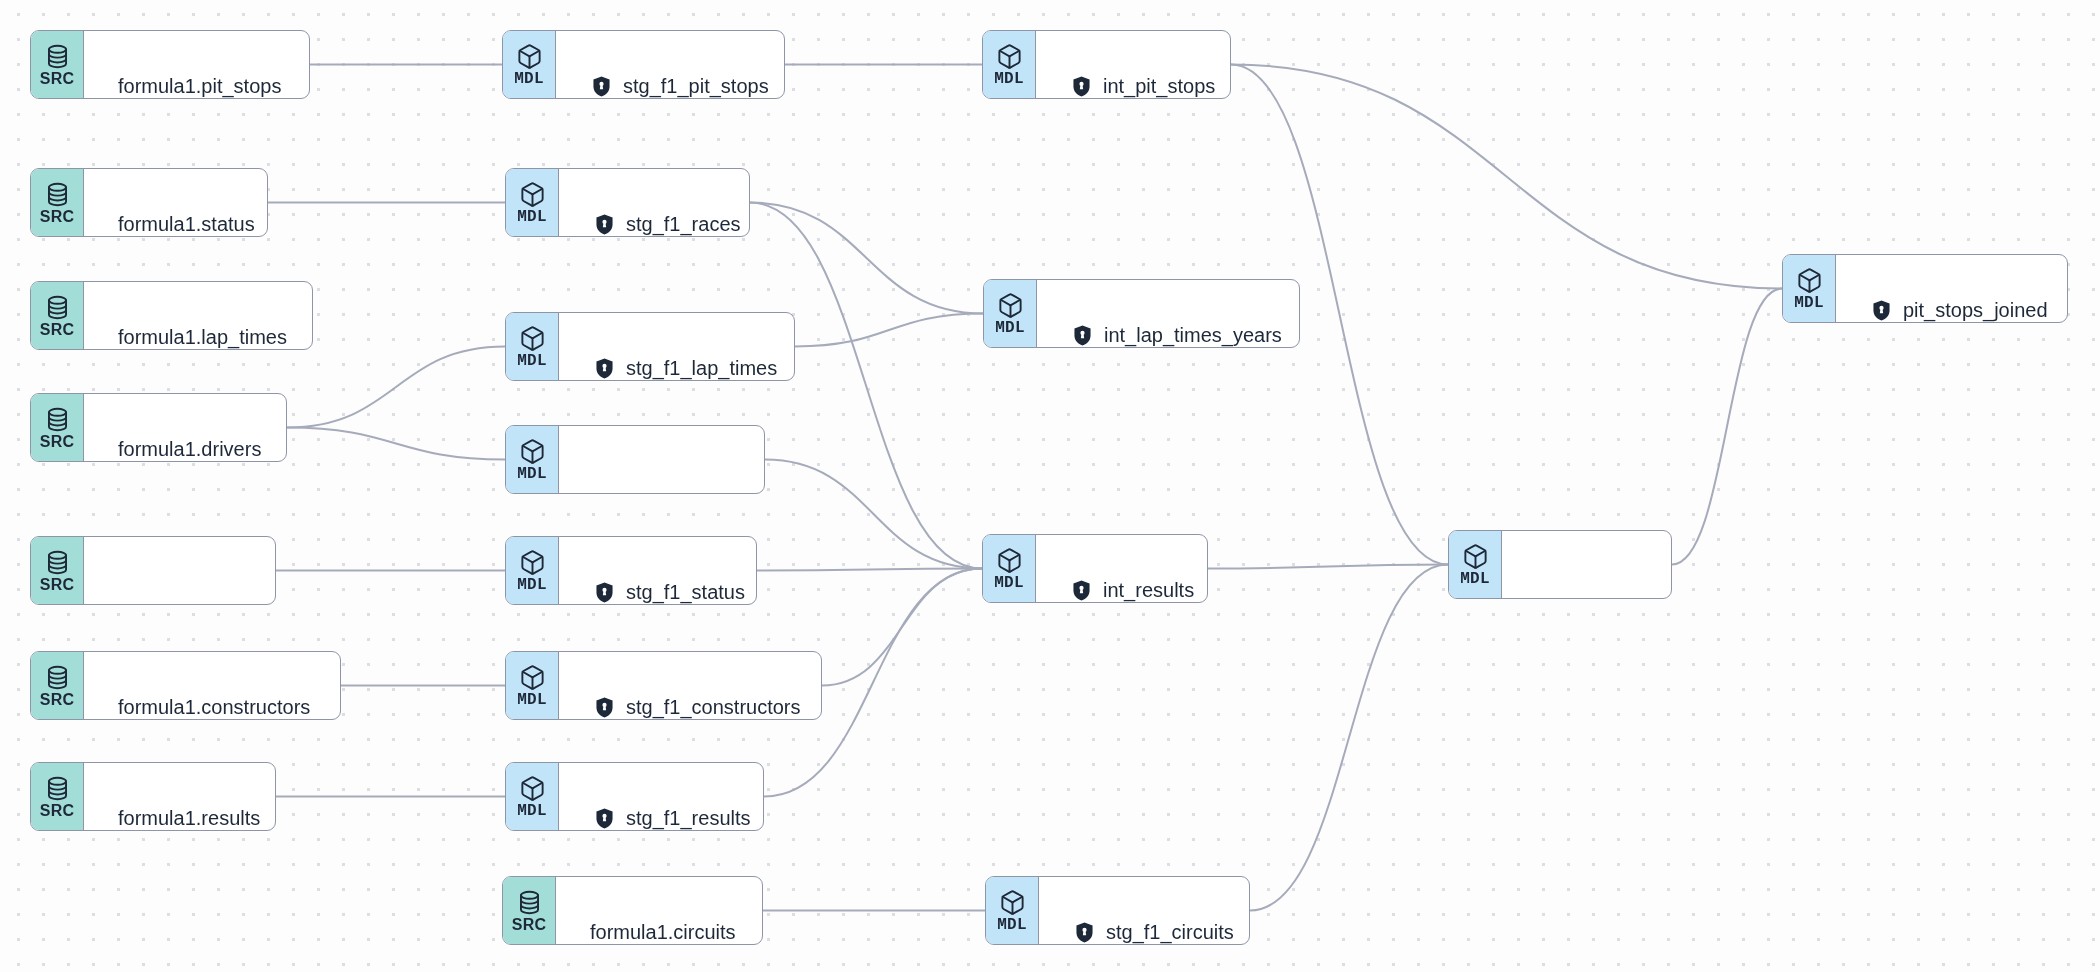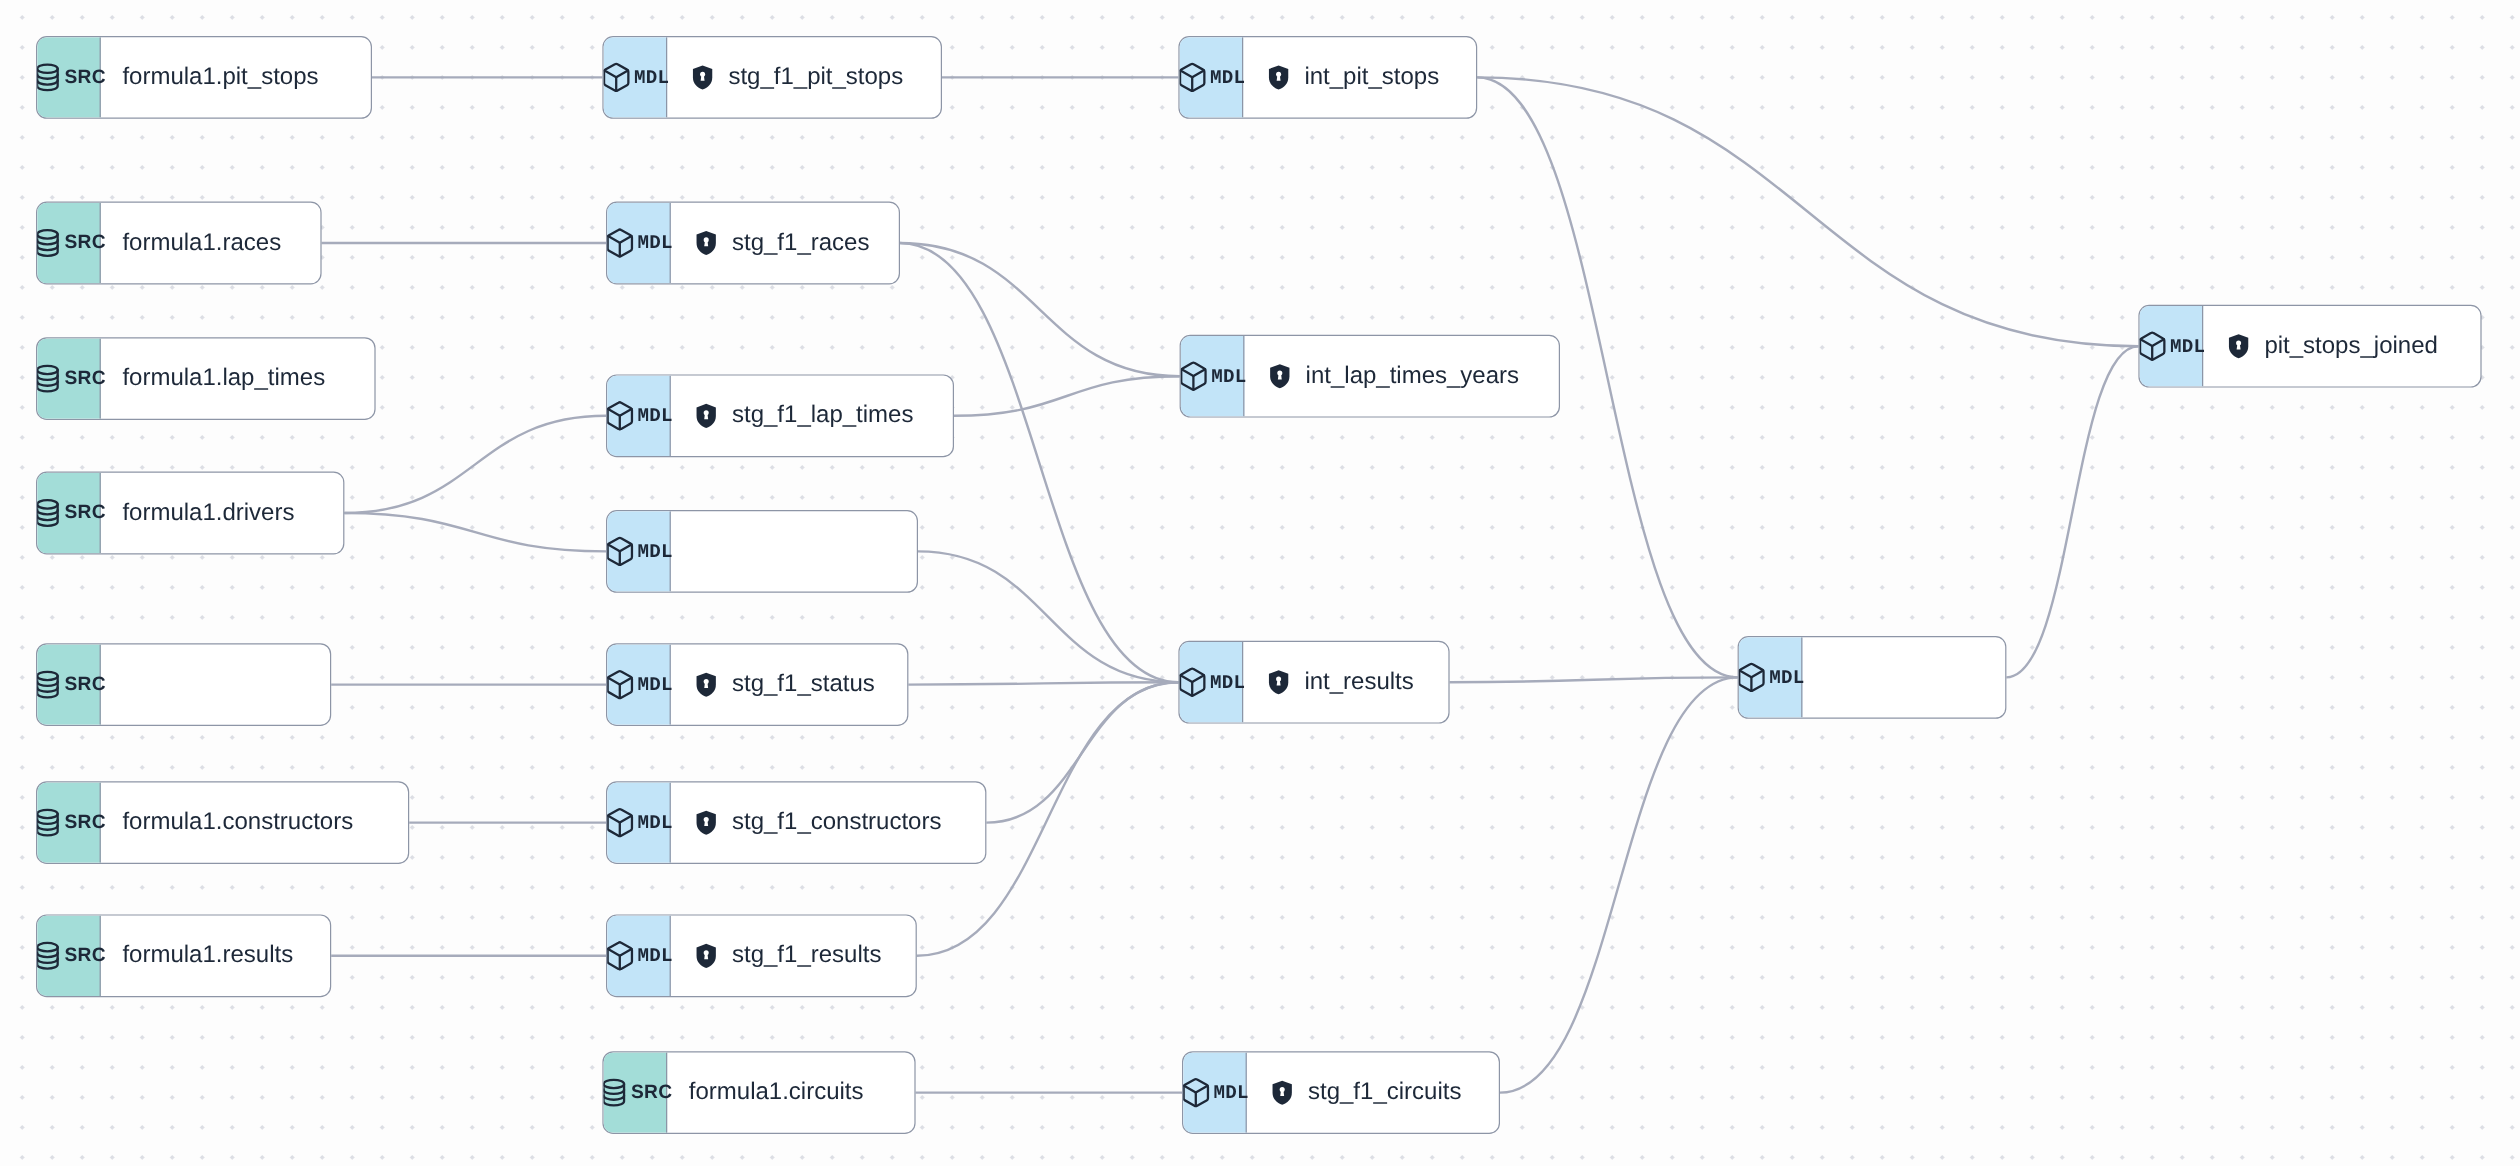--- a/index.html
+++ b/index.html
@@ -12,30 +12,30 @@
     font-family:"Liberation Sans","DejaVu Sans",sans-serif;
   }
   svg.edges{position:absolute;left:0;top:0;width:2100px;height:972px;}
   svg.edges path{fill:none;stroke:var(--edge,#a6abbb);stroke-width:2px;}
   .node{
     position:absolute;height:69px;box-sizing:border-box;display:flex;align-items:stretch;
     background:var(--nodebg,#fff);border:1.8px solid var(--border,#8d95a6);border-radius:9px;
     overflow:hidden;cursor:pointer;
   }
   .badge{
-    flex:0 0 52px;width:52px;display:flex;flex-direction:row;align-items:center;
+    flex:0 0 52px;width:52px;display:flex;flex-direction:column;align-items:center;
     justify-content:center;gap:1px;border-right:1.8px solid var(--border,#8d95a6);
   }
   .node.source .badge{background:var(--srcbg,#a3ddd8);}
   .node.model  .badge{background:var(--mdlbg,#c2e4f8);font-family:Liberation Mono, monospace;}
   .badge .icon{width:27px;height:27px;display:block;}
   .badge .icon svg{width:27px;height:27px;stroke:var(--text,#1d2838);stroke-width:1.7;fill:none;
     stroke-linecap:round;stroke-linejoin:round;display:block;}
   .blabel{font-size:16px;font-weight:600;line-height:1;color:var(--text,#1d2838);letter-spacing:.2px;}
-  .nbody{flex:1;display:flex;align-items:center;padding:0 18px;gap:10px;min-width:0;}
+  .nbody{flex:1;display:flex;align-items:flex-end;padding:0 34px;gap:10px;min-width:0;}
   .shield{flex:0 0 23px;width:23px;height:23px;}
   .shield svg{width:23px;height:23px;display:block;}
   .label{font-size:20px;color:var(--text,#1d2838);white-space:nowrap;}
 </style>
 </head>
 <body>
 
 <div class="canvas">
   <svg class="edges" width="2100" height="972" viewBox="0 0 2100 972">
       <path d="M 310 64.5 C 406 64.5 406 64.5 502 64.5"></path>
@@ -132,21 +132,21 @@
             <path d="M4.4 5.6v12.8c0 1.7 3.4 3.1 7.6 3.1s7.6-1.4 7.6-3.1V5.6"></path>
             <path d="M4.4 9.9c0 1.7 3.4 3.1 7.6 3.1s7.6-1.4 7.6-3.1"></path>
             <path d="M4.4 14.2c0 1.7 3.4 3.1 7.6 3.1s7.6-1.4 7.6-3.1"></path>
           </svg>
       </span>
 
       <span class="blabel">SRC</span>
     </div>
     <div class="nbody">
 
-      <span class="label">formula1.races</span>
+      <span class="label">formula1.status</span>
     </div>
   </div>
     <div class="node model" style="left: 505px; top: 168px; width: 245px;">
     <div class="badge">
 
       <span class="icon cube">
         <svg viewBox="0 0 24 24">
             <path d="M21 16.1V7.9a1.9 1.9 0 0 0-1-1.66l-7-3.94a1.9 1.9 0 0 0-2 0l-7 3.94A1.9 1.9 0 0 0 3 7.9v8.2a1.9 1.9 0 0 0 1 1.66l7 3.94a1.9 1.9 0 0 0 2 0l7-3.94a1.9 1.9 0 0 0 1-1.66z"></path>
             <path d="M3.3 6.9 12 11.9l8.7-5"></path>
             <path d="M12 21.9v-10"></path>

